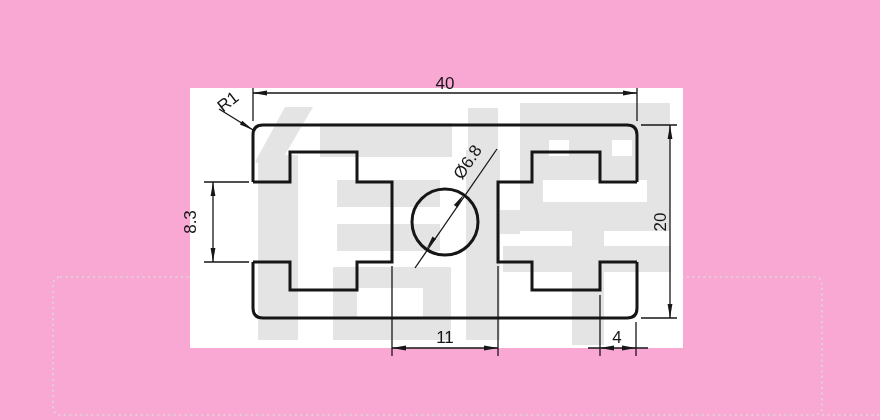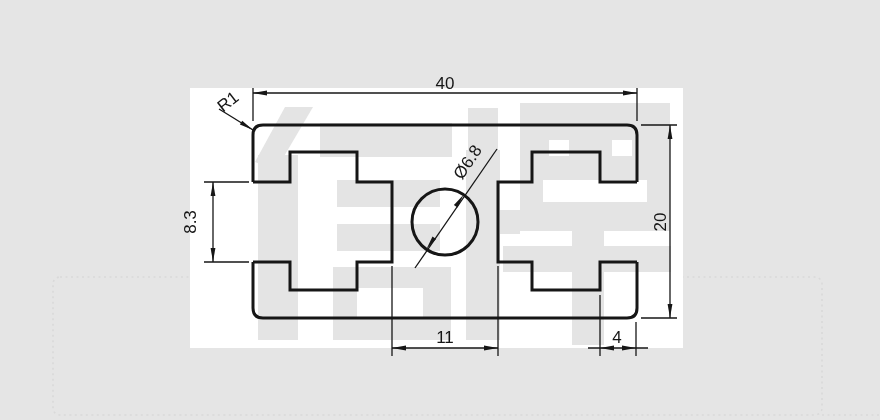--- a/index.html
+++ b/index.html
@@ -1,19 +1,19 @@
 <!DOCTYPE html>
 <html><head>
 <meta charset="utf-8">
 <style>
   html,body{margin:0;padding:0;background:#ffffff;}
   #canvas{
     position:relative;
     width:880px;height:420px;
-    background:#e5e5e5;
+    background:#f9a8d4;
     font-family:"Liberation Sans", sans-serif;
     overflow:hidden;
     text-align:center;
   }
   svg{position:absolute;top:0;left:0;}
   .dim-text{
     font-family:"Liberation Sans", sans-serif;
     font-size:17px;
     fill:#161616;
   }

